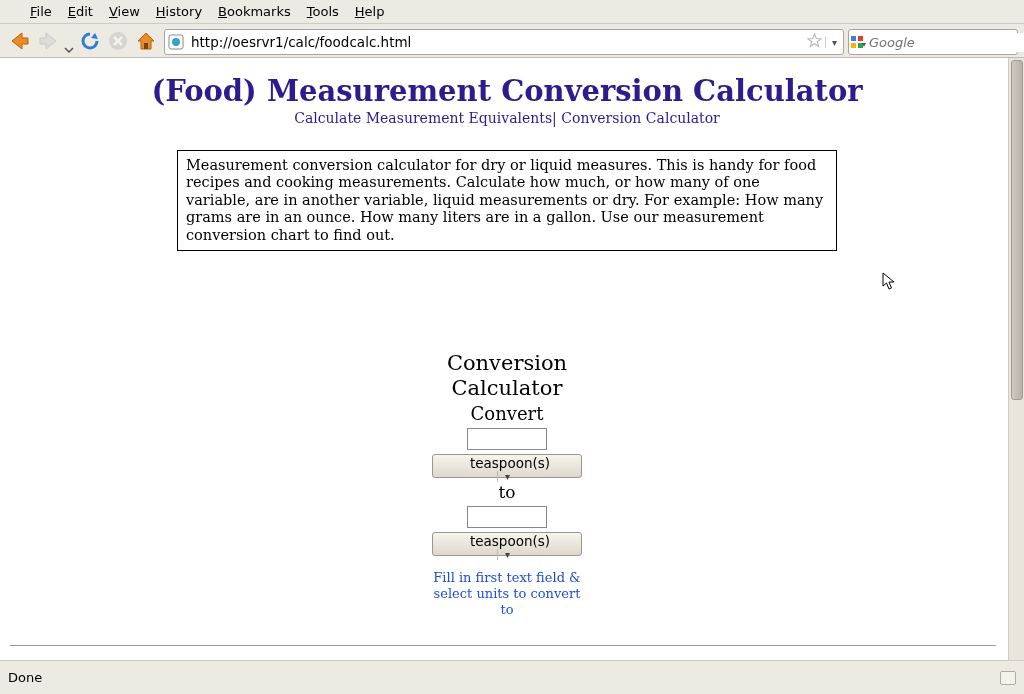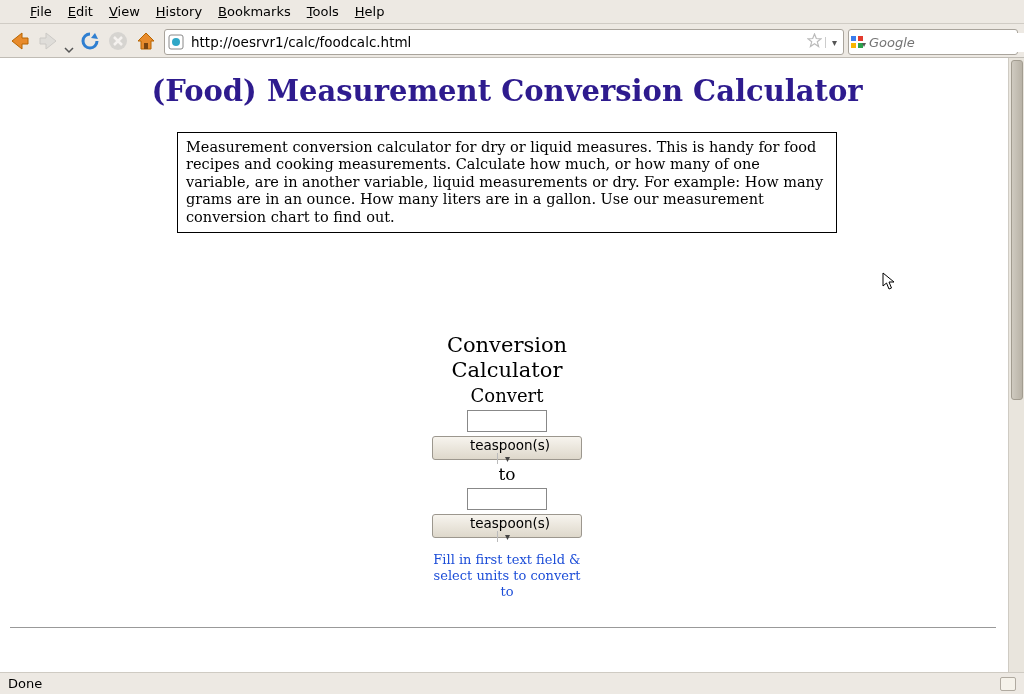--- a/index.html
+++ b/index.html
@@ -40,21 +40,21 @@
 .sel .arr { width:20px; text-align:center; border-left:1px solid #bbb; font-size:10px; color:#444; }
 .tolbl { font-size:17px; }
 .hint { color:#1d4ed8; font-size:13px; margin-top:14px; line-height:1.2; }
 hr.rule { margin: 28px 8px 0 0px; border:none; border-top:1px solid #999; }
 
 
 .vscroll { position:absolute; right:0; top:0; width:16px; height:100%; background:#e9e5dd; border-left:1px solid #cfcbc3; }
 .vthumb { position:absolute; left:2px; width:12px; top:2px; height:340px; background:linear-gradient(to right,#cfcac0,#b8b2a6); border-radius:3px; border:1px solid #a29c90; }
 
 
-.statusbar { position:absolute; bottom:0; left:0; right:0; height:22px; background:#ede9e3; border-top:1px solid #cfcbc3; display:flex; align-items:center; padding:0 8px; justify-content:space-between; }
+.statusbar { position:absolute; bottom:0; left:0; right:0; height:34px; background:#ede9e3; border-top:1px solid #cfcbc3; display:flex; align-items:center; padding:0 8px; justify-content:space-between; }
 .statusbar .note { width:16px; height:14px; border:1px solid #b0aaa0; border-radius:2px; background:#f5f2ea; position:relative; }
 
 .cursor { position:absolute; left:882px; top:272px; pointer-events:none; }
 </style>
 </head>
 <body>
 
 <div class="menubar">
   <div class="menu-item"><span class="ul">F</span><span>ile</span></div>
   <div class="menu-item"><span class="ul">E</span>dit</div>
@@ -125,20 +125,21 @@
       <span class="dd2">▾</span>
     </div>
     <input type="text" placeholder="Google" style="">
 
   </div>
 </div>
 
 <div class="viewport">
   <div class="page">
     <div class="page-title">(Food) Measurement Conversion Calculator</div>
+    <div class="subtitle">Calculate Measurement Equivalents| Conversion Calculator</div>
     <div class="descbox">Measurement conversion calculator for dry or liquid measures. This is handy for food recipes and cooking measurements. Calculate how much, or how many of one variable, are in another variable, liquid measurements or dry. For example: How many grams are in an ounce. How many liters are in a gallon. Use our measurement conversion chart to find out.</div>
 
     <div class="calcwrap">
       <h2>
         <span>Conversion</span><br>
         <span>Calculator</span>
       </h2>
       <div class="convertlbl">Convert</div>
       <input class="tin" type="text" value="" style="">
       <div class="sel">

